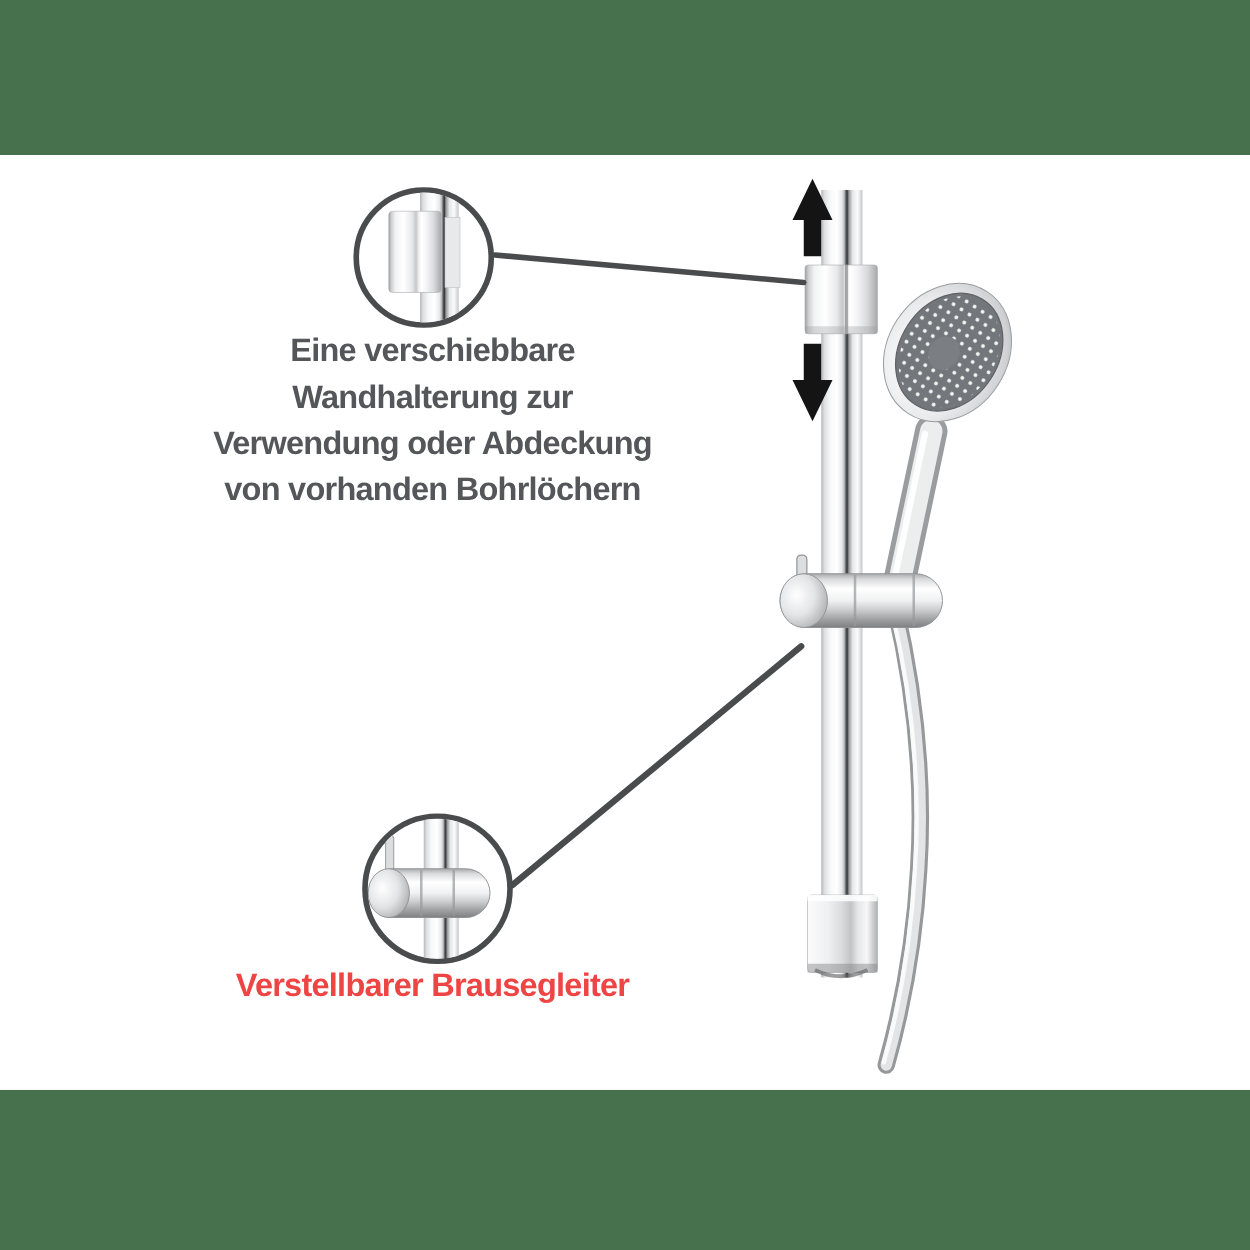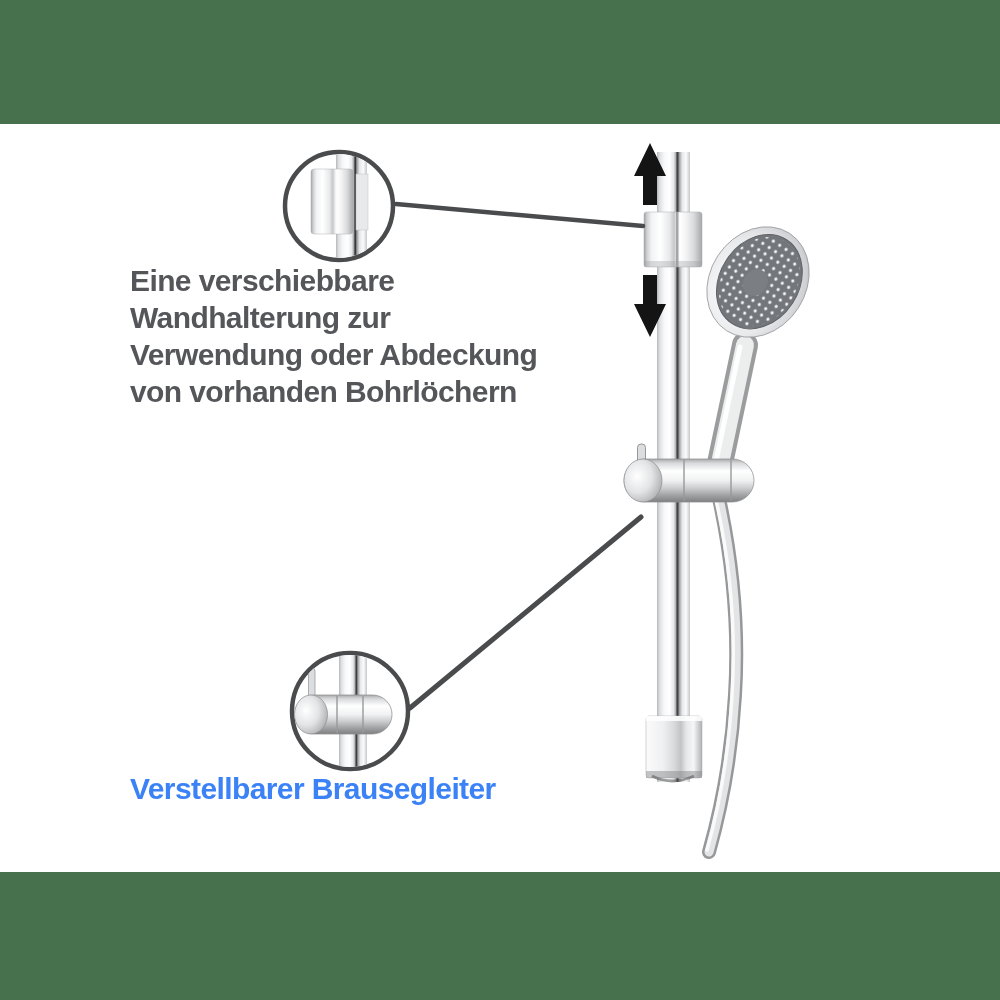--- a/index.html
+++ b/index.html
@@ -6,22 +6,22 @@
   .canvas{
     position:relative;width:1000px;height:1000px;overflow:hidden;
     background:#ffffff;font-family:"Liberation Sans",sans-serif;
   }
   .letterbox{position:absolute;left:0;width:1000px;}
   .letterbox.top{top:0;height:124px;}
   .letterbox.bottom{top:872px;height:128px;}
   .product-svg{position:absolute;left:0;top:0;width:1000px;height:1000px;}
   .annotation{
     position:absolute;left:130px;width:432px;
-    font-weight:700;font-size:30px;line-height:37px;letter-spacing:-0.6px;
-    white-space:pre-line;
+    font-weight:700;font-size:26px;line-height:37px;letter-spacing:-0.6px;
+    text-align:center;white-space:pre-line;
   }
   .annotation.wall{top:262px;}
   .annotation.glider{top:770px;}
 </style>
 </head>
 <body>
 
 <div class="canvas">
 
   <div class="letterbox top" style="background-color: rgb(71, 113, 77);"></div>
@@ -166,15 +166,15 @@
 
     <line x1="396" y1="204" x2="643" y2="226" stroke="#4a4b4d" stroke-width="4.5" stroke-linecap="round"></line>
     <line x1="410" y1="708" x2="641" y2="517" stroke="#4a4b4d" stroke-width="5" stroke-linecap="round"></line>
   </svg>
 
   <div class="annotation wall" style="color: rgb(85, 86, 90);">Eine verschiebbare
 Wandhalterung zur
 Verwendung oder Abdeckung
 von vorhanden Bohrlöchern</div>
 
-  <div class="annotation glider" style="color: #3b82f6;">Verstellbarer Brausegleiter</div>
+  <div class="annotation glider" style="color: #ef4444;">Verstellbarer Brausegleiter</div>
 
 </div>
 
 </body></html>

